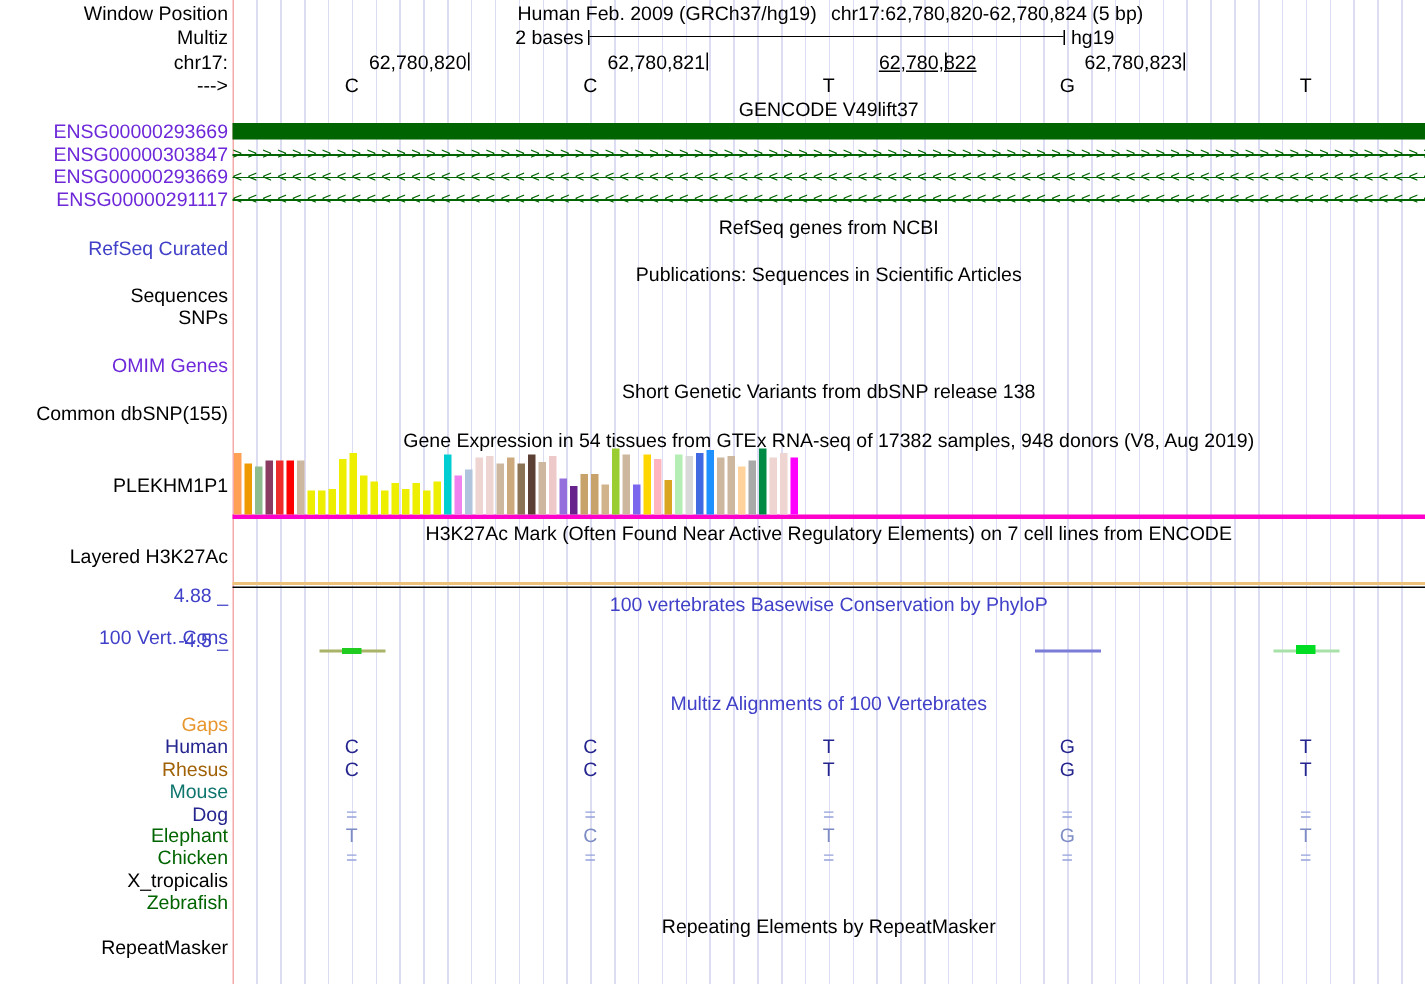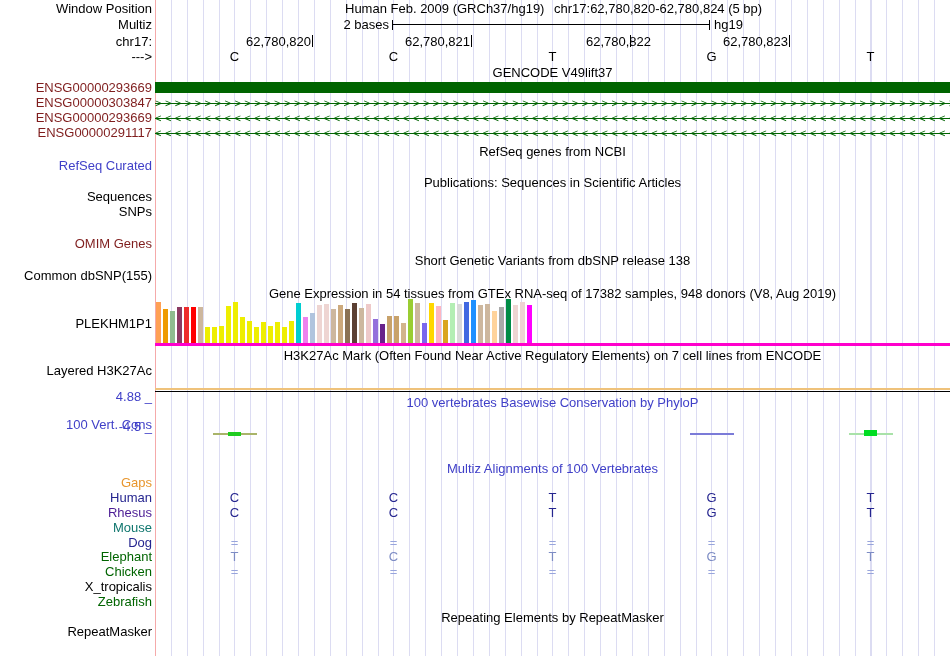--- a/index.html
+++ b/index.html
@@ -1,21 +1,21 @@
 <!DOCTYPE html>
 <html><head>
 <meta charset="utf-8">
 <style>
   html,body{margin:0;padding:0;background:#fff;}
   #app{position:relative;width:950px;height:656px;background:#fff;overflow:hidden;
        font-family:"Liberation Sans",sans-serif;font-size:13px;color:#000;padding-left:20px;}
   .lbl{position:absolute;left:0;width:152px;text-align:right;height:14px;line-height:14px;white-space:nowrap;}
   .ctr{position:absolute;left:155px;width:795px;text-align:center;height:14px;line-height:14px;white-space:nowrap;}
   .abs{position:absolute;height:14px;line-height:14px;white-space:nowrap;}
-  .green{color:#7f1d1d;}
+  .green{color:#6d28d9;}
   .blue{color:#4040C8;}
   #gridlines{position:absolute;left:155px;top:0;width:795px;height:656px;
      background:repeating-linear-gradient(to right,#DCDCF2 0,#DCDCF2 1px,transparent 1px,transparent 15.9px);}
   #leftline{position:absolute;left:155px;top:0;width:1px;height:656px;background:#F5AAAA;}
   .arrows{position:absolute;left:155px;width:795px;height:14px;line-height:14px;overflow:hidden;
      color:#006400;font-size:11px;letter-spacing:3.5px;white-space:nowrap;
      background:linear-gradient(to bottom,transparent 7px,#006400 7px,#006400 8px,transparent 8px);}
   #scalebar{position:absolute;left:392px;top:20px;width:316px;height:10px;
      border-left:1px solid #000;border-right:1px solid #000;
      background:linear-gradient(to bottom,transparent 4px,#000 4px,#000 5px,transparent 5px);}
@@ -69,21 +69,21 @@
   <div class="lbl blue" style="top:420px">-4.5 _</div>
 
   <div class="ctr blue" style="top:462px">Multiz Alignments of 100 Vertebrates</div>
 
   <div class="ctr" style="top:611px">Repeating Elements by RepeatMasker</div>
   <div class="lbl" style="top:625px">RepeatMasker</div>
 <div class="abs" style="left: 219px; top: 35px; width: 92px; text-align: right;">62,780,820</div>
     <div style="position: absolute; left: 312px; top: 35px; width: 1px; height: 12px; background: rgb(0, 0, 0);"></div>
     <div class="abs" style="left: 378px; top: 35px; width: 92px; text-align: right;">62,780,821</div>
     <div style="position: absolute; left: 471px; top: 35px; width: 1px; height: 12px; background: rgb(0, 0, 0);"></div>
-    <div class="abs" style="left: 537px; top: 35px; width: 114px; text-align: right;">62,780,822</div>
+    <div class="abs" style="left: 537px; top: 35px; width: 114px; text-align: right; text-decoration: underline;">62,780,822</div>
     <div style="position: absolute; left: 630px; top: 35px; width: 1px; height: 12px; background: rgb(0, 0, 0);"></div>
     <div class="abs" style="left: 696px; top: 35px; width: 92px; text-align: right;">62,780,823</div>
     <div style="position: absolute; left: 789px; top: 35px; width: 1px; height: 12px; background: rgb(0, 0, 0);"></div>
     <div class="abs" style="left: 155px; top: 50px; width: 159px; text-align: center;">C</div>
     <div class="abs" style="left: 314px; top: 50px; width: 159px; text-align: center;">C</div>
     <div class="abs" style="left: 473px; top: 50px; width: 159px; text-align: center;">T</div>
     <div class="abs" style="left: 632px; top: 50px; width: 159px; text-align: center;">G</div>
     <div class="abs" style="left: 791px; top: 50px; width: 159px; text-align: center;">T</div>
     <div class="lbl green" style="top: 81px;">ENSG00000293669</div>
     <div style="position: absolute; left: 155px; top: 82px; width: 795px; height: 11px; background: rgb(0, 100, 0);"></div>
@@ -152,21 +152,21 @@
     <div style="position: absolute; left: 689.5px; top: 433px; width: 44px; height: 2px; background: rgb(123, 123, 216);"></div>
     <div style="position: absolute; left: 848.5px; top: 433px; width: 44px; height: 2px; background: rgb(169, 226, 169);"></div>
     <div style="position: absolute; left: 863.5px; top: 430px; width: 13px; height: 6px; background: rgb(0, 221, 34);"></div>
     <div class="lbl" style="top: 476px; color: rgb(232, 150, 46);">Gaps</div>
     <div class="lbl" style="top: 490.875px; color: rgb(37, 37, 143);">Human</div>
     <div class="abs" style="left: 155px; top: 490.875px; width: 159px; text-align: center; color: rgb(37, 37, 143);">C</div>
     <div class="abs" style="left: 314px; top: 490.875px; width: 159px; text-align: center; color: rgb(37, 37, 143);">C</div>
     <div class="abs" style="left: 473px; top: 490.875px; width: 159px; text-align: center; color: rgb(37, 37, 143);">T</div>
     <div class="abs" style="left: 632px; top: 490.875px; width: 159px; text-align: center; color: rgb(37, 37, 143);">G</div>
     <div class="abs" style="left: 791px; top: 490.875px; width: 159px; text-align: center; color: rgb(37, 37, 143);">T</div>
-    <div class="lbl" style="top: 505.75px; color: #4c1d95;">Rhesus</div>
+    <div class="lbl" style="top: 505.75px; color: #a16207;">Rhesus</div>
     <div class="abs" style="left: 155px; top: 505.75px; width: 159px; text-align: center; color: rgb(37, 37, 143);">C</div>
     <div class="abs" style="left: 314px; top: 505.75px; width: 159px; text-align: center; color: rgb(37, 37, 143);">C</div>
     <div class="abs" style="left: 473px; top: 505.75px; width: 159px; text-align: center; color: rgb(37, 37, 143);">T</div>
     <div class="abs" style="left: 632px; top: 505.75px; width: 159px; text-align: center; color: rgb(37, 37, 143);">G</div>
     <div class="abs" style="left: 791px; top: 505.75px; width: 159px; text-align: center; color: rgb(37, 37, 143);">T</div>
     <div class="lbl" style="top: 520.625px; color: #0f766e;">Mouse</div>
     <div class="lbl" style="top: 535.5px; color: rgb(37, 37, 143);">Dog</div>
     <div class="abs" style="left: 155px; top: 535.5px; width: 159px; text-align: center; color: rgb(152, 165, 220);">=</div>
     <div class="abs" style="left: 314px; top: 535.5px; width: 159px; text-align: center; color: rgb(152, 165, 220);">=</div>
     <div class="abs" style="left: 473px; top: 535.5px; width: 159px; text-align: center; color: rgb(152, 165, 220);">=</div>

